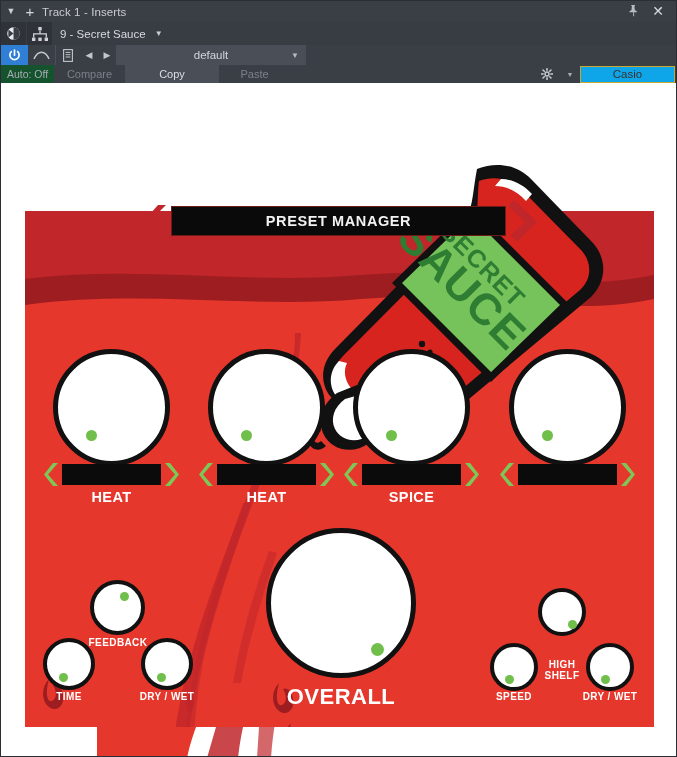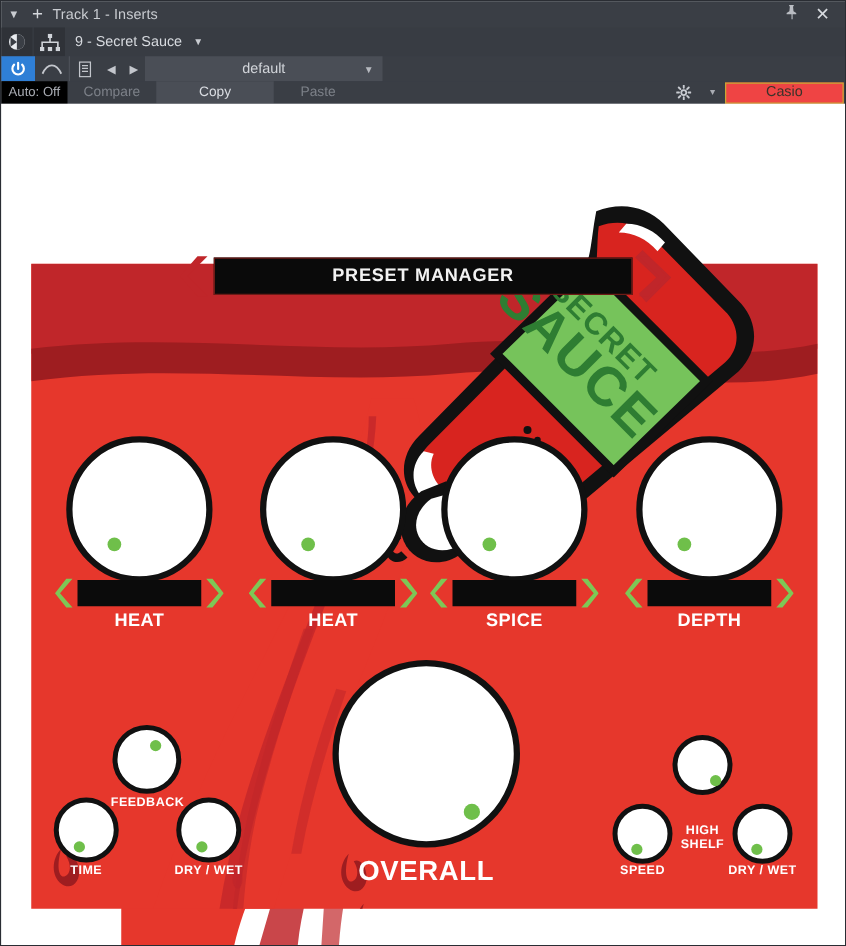--- a/index.html
+++ b/index.html
@@ -32,29 +32,29 @@
   .pw-btn{width:27px;height:20px;background:#2f7fd6;display:flex;align-items:center;justify-content:center;}
   .bypass-btn{width:27px;height:20px;display:flex;align-items:center;justify-content:center;}
   .divline{width:1px;height:20px;background:#4b4f57;}
   .doc-btn{width:24px;height:20px;display:flex;align-items:center;justify-content:center;color:#c3c6cc;font-size:11px;}
   .arw{width:18px;height:20px;display:flex;align-items:center;justify-content:center;color:#c3c6cc;font-size:9px;}
   .preset-field{flex:0 0 190px;height:20px;background:#4a4e56;display:flex;align-items:center;
                 justify-content:center;position:relative;color:#d2d5da;font-size:11.5px;}
   .preset-field .pc{position:absolute;right:7px;top:6px;color:#b6b9bf;font-size:8px;}
 
   .row4{position:absolute;left:0;top:64px;width:100%;height:18px;background:#3a3e45;display:flex;align-items:center;}
-  .auto-cell{width:53px;height:18px;background:#000000;color:#a9acb3;font-size:10.5px;
+  .auto-cell{width:53px;height:18px;background:#14532d;color:#a9acb3;font-size:10.5px;
              display:flex;align-items:center;justify-content:center;}
   .cmp-cell{width:71px;height:18px;color:#7c8088;font-size:11px;display:flex;align-items:center;justify-content:center;}
   .copy-cell{width:94px;height:18px;background:#4a4e56;color:#dadde2;font-size:11px;display:flex;align-items:center;justify-content:center;}
   .paste-cell{width:71px;height:18px;color:#7c8088;font-size:11px;display:flex;align-items:center;justify-content:center;}
   .r4-right{margin-left:auto;display:flex;align-items:center;padding-right:1px;}
   .gear-cell{width:26px;height:18px;display:flex;align-items:center;justify-content:center;color:#c8cbd1;font-size:11px;}
   .gcar-cell{width:20px;height:18px;display:flex;align-items:center;justify-content:center;color:#a9acb3;font-size:7px;}
-  .badge{width:95px;height:17px;background:#ef4444;color:#38332a;font-size:11.5px;
+  .badge{width:95px;height:17px;background:#0ea5e9;color:#38332a;font-size:11.5px;
          display:flex;align-items:center;justify-content:center;border:1px solid #c9a733;box-sizing:border-box;}
 
   
   .plugin{position:absolute;left:0;top:82px;width:677px;height:675px;background:#ffffff;overflow:hidden;}
   .plugsvg{position:absolute;left:0;top:0;}
 
   
   .pm-wrap{position:absolute;left:140px;top:117px;width:395px;height:42px;display:flex;align-items:center;}
   .pm-left{width:30px;height:42px;display:flex;align-items:center;justify-content:center;}
   .pm-bar{flex:1;height:30px;background:#0a0a0a;border:1px solid #6d1b17;box-sizing:border-box;
@@ -326,21 +326,20 @@
             <path d="M14 1 L4 12.5 L14 24 L9 24 L0 12.5 L9 1 Z" fill="#7ec756"></path>
           </svg>
       </div>
       <div class="strip"></div>
       <div class="chv">
         <svg width="15" height="25" viewBox="0 0 15 25">
             <path d="M1 1 L11 12.5 L1 24 L6 24 L15 12.5 L6 1 Z" fill="#7ec756"></path>
           </svg>
       </div>
     </div>
-    <div class="lbl big" style="left:498px;top:406px;width:137px;">DEPTH</div>
 
     <div class="knob sm" style="left:89px;top:497px;width:55px;height:55px;">
       <div class="dot" style="left:26px;top:8px;width:9px;height:9px;"></div>
     </div>
     <div class="lbl small" style="left:71px;top:554px;width:92px;">FEEDBACK</div>
 
     <div class="knob sm" style="left:42px;top:555px;width:52px;height:52px;">
       <div class="dot" style="left:12px;top:31px;width:9px;height:9px;"></div>
     </div>
     <div class="lbl small" style="left:22px;top:608px;width:92px;">TIME</div>

